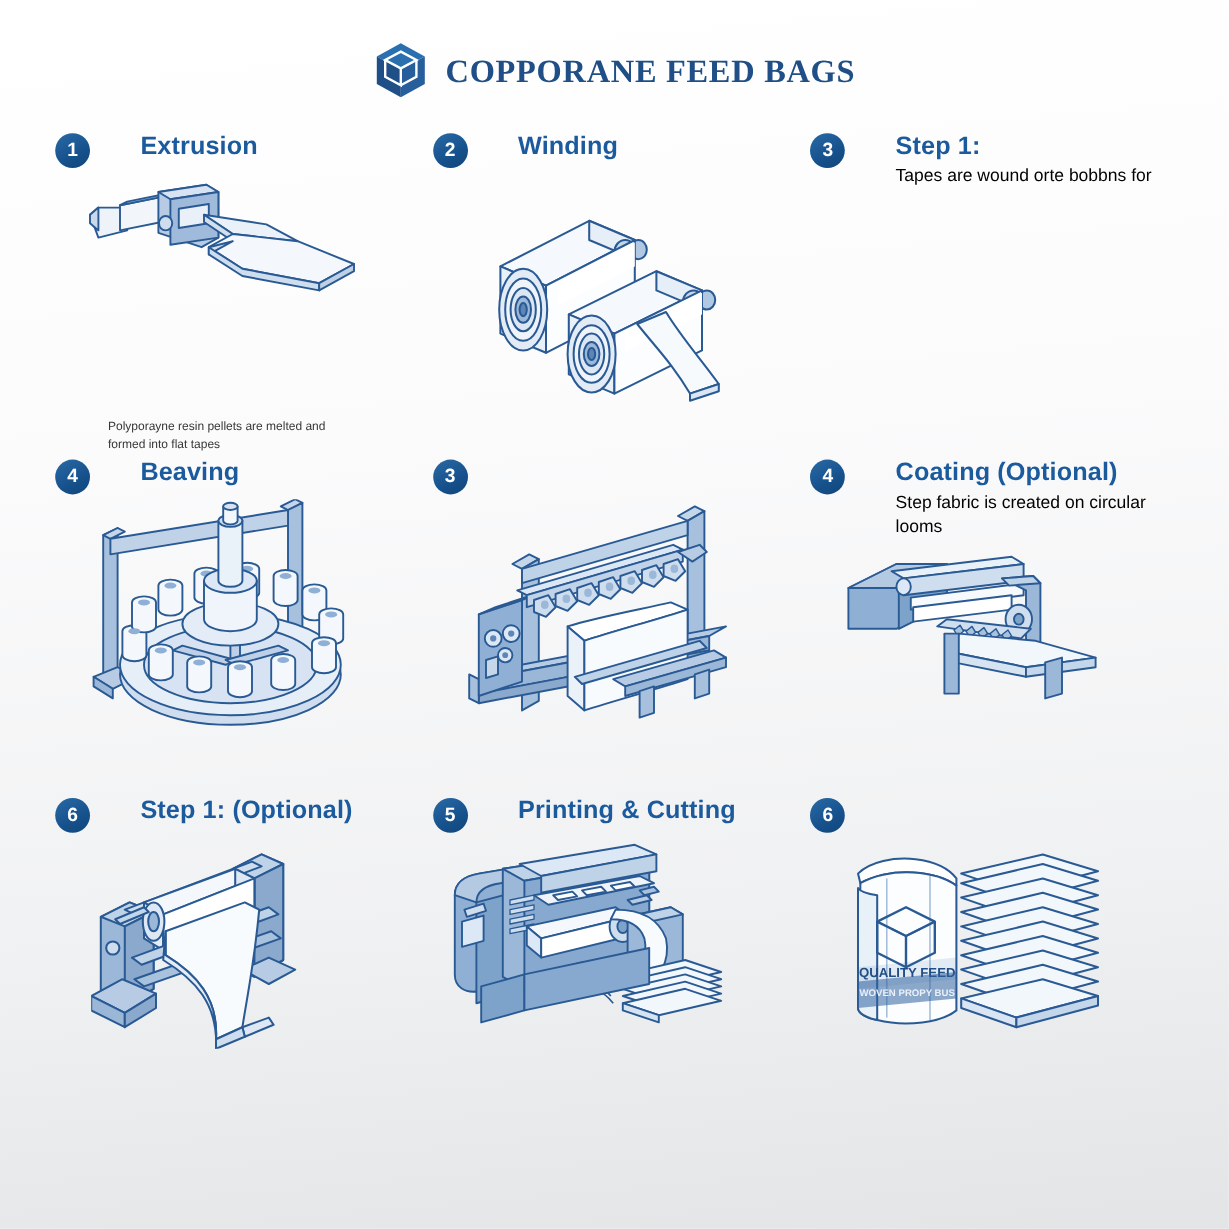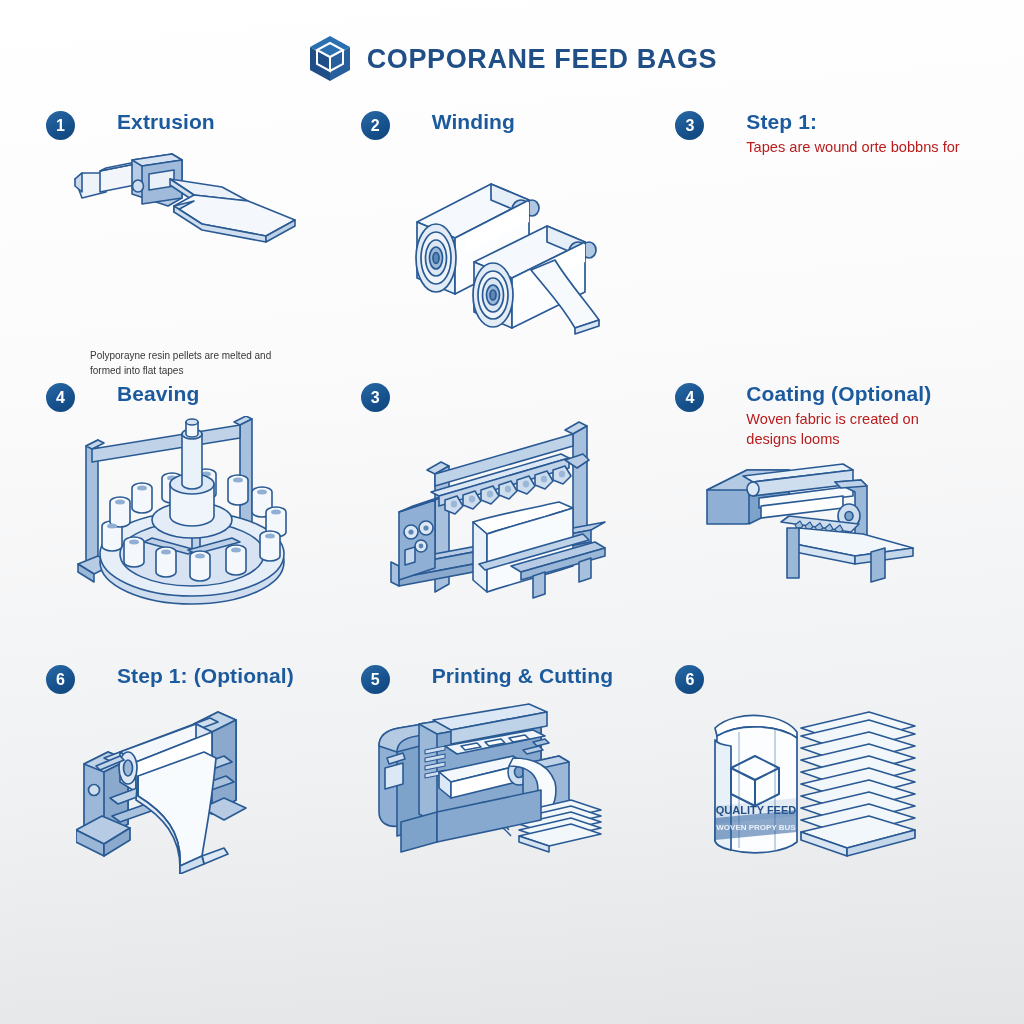--- a/index.html
+++ b/index.html
@@ -18,20 +18,21 @@
   }
 
   
   .header {
     height: 110px;
     display: flex;
     align-items: center;
     justify-content: center;
     gap: 14px;
     padding-top: 8px;
+    font-family: Liberation Serif, serif;
   }
   .logo-cube { width: 46px; height: 50px; display: block; flex: 0 0 auto; }
   .brand-title {
     font-size: 27px;
     font-weight: bold;
     letter-spacing: 0.6px;
     color: #1f4f86;
     white-space: nowrap;
   }
 
@@ -76,21 +77,21 @@
   .card-title {
     font-size: 21px;
     font-weight: bold;
     color: #1c5a9e;
     line-height: 1.12;
     letter-spacing: 0.1px;
   }
   .card-desc {
     font-size: 14.6px;
     line-height: 1.42;
-    color: #b91c1c;
+    color: #000000;
     margin-top: 3px;
     max-width: 225px;
   }
   .desc-below {
     font-size: 10px;
     line-height: 1.45;
     color: #373737;
     max-width: 215px;
     margin-left: 44px;
   }
@@ -364,21 +365,21 @@
       </svg>
     </div>
 
   </div>
 
   <div class="card">
     <div class="card-head">
       <div class="badge">4</div>
       <div class="head-text">
         <div class="card-title">Coating (Optional)</div>
-        <div class="card-desc">Woven fabric is created on designs looms</div>
+        <div class="card-desc">Step fabric is created on circular looms</div>
       </div>
     </div>
     <div class="art art-coatmach">
       <svg width="212" height="132" viewBox="0 0 212 132">
         <g stroke="#2a5a94" stroke-width="1.6" stroke-linejoin="round">
           <path d="M4 38 L44 18 L86 18 L86 52 L44 72 L4 72 Z" fill="#8fb0d4"></path>
           <path d="M4 38 L44 18 L86 18 L46 38 Z" fill="#b4c9e2"></path>
           <path d="M46 38 L86 18 L86 52 L46 72 Z" fill="#7ea3cb"></path>
           <path d="M40 24 L140 12 L150 18 L50 30 Z" fill="#e8f0f8"></path>
           <path d="M50 30 L150 18 L150 32 L50 44 Z" fill="#cfdeee"></path>

